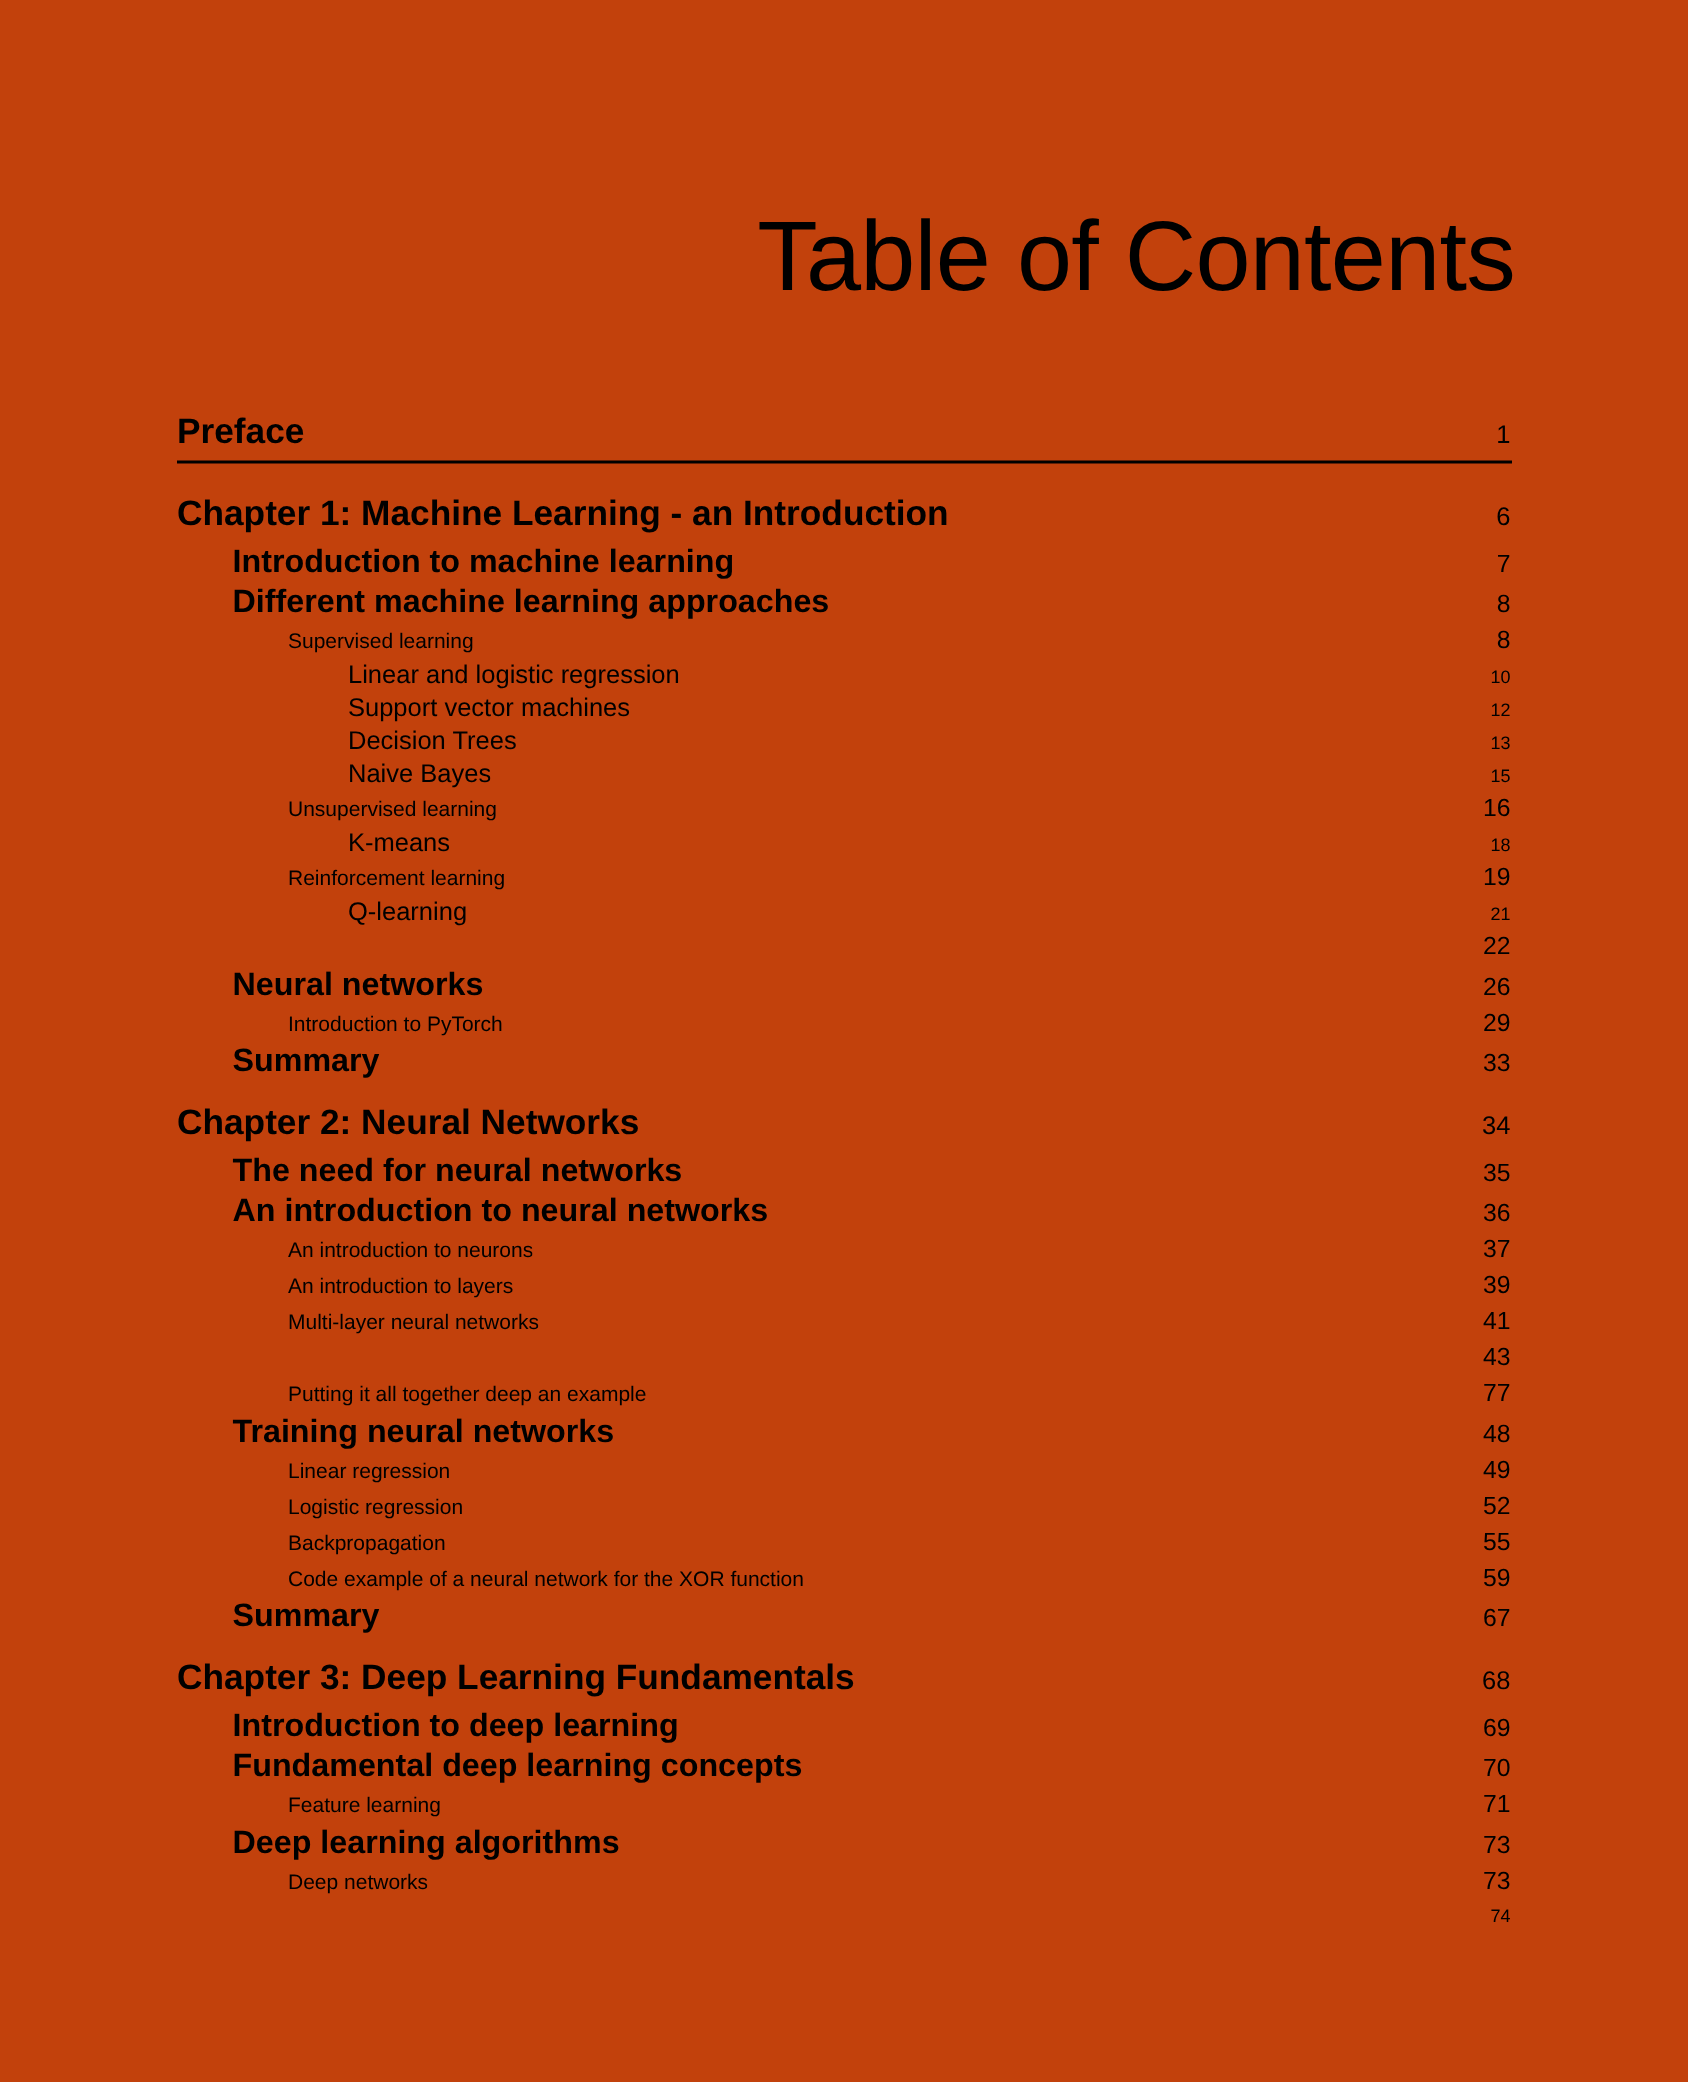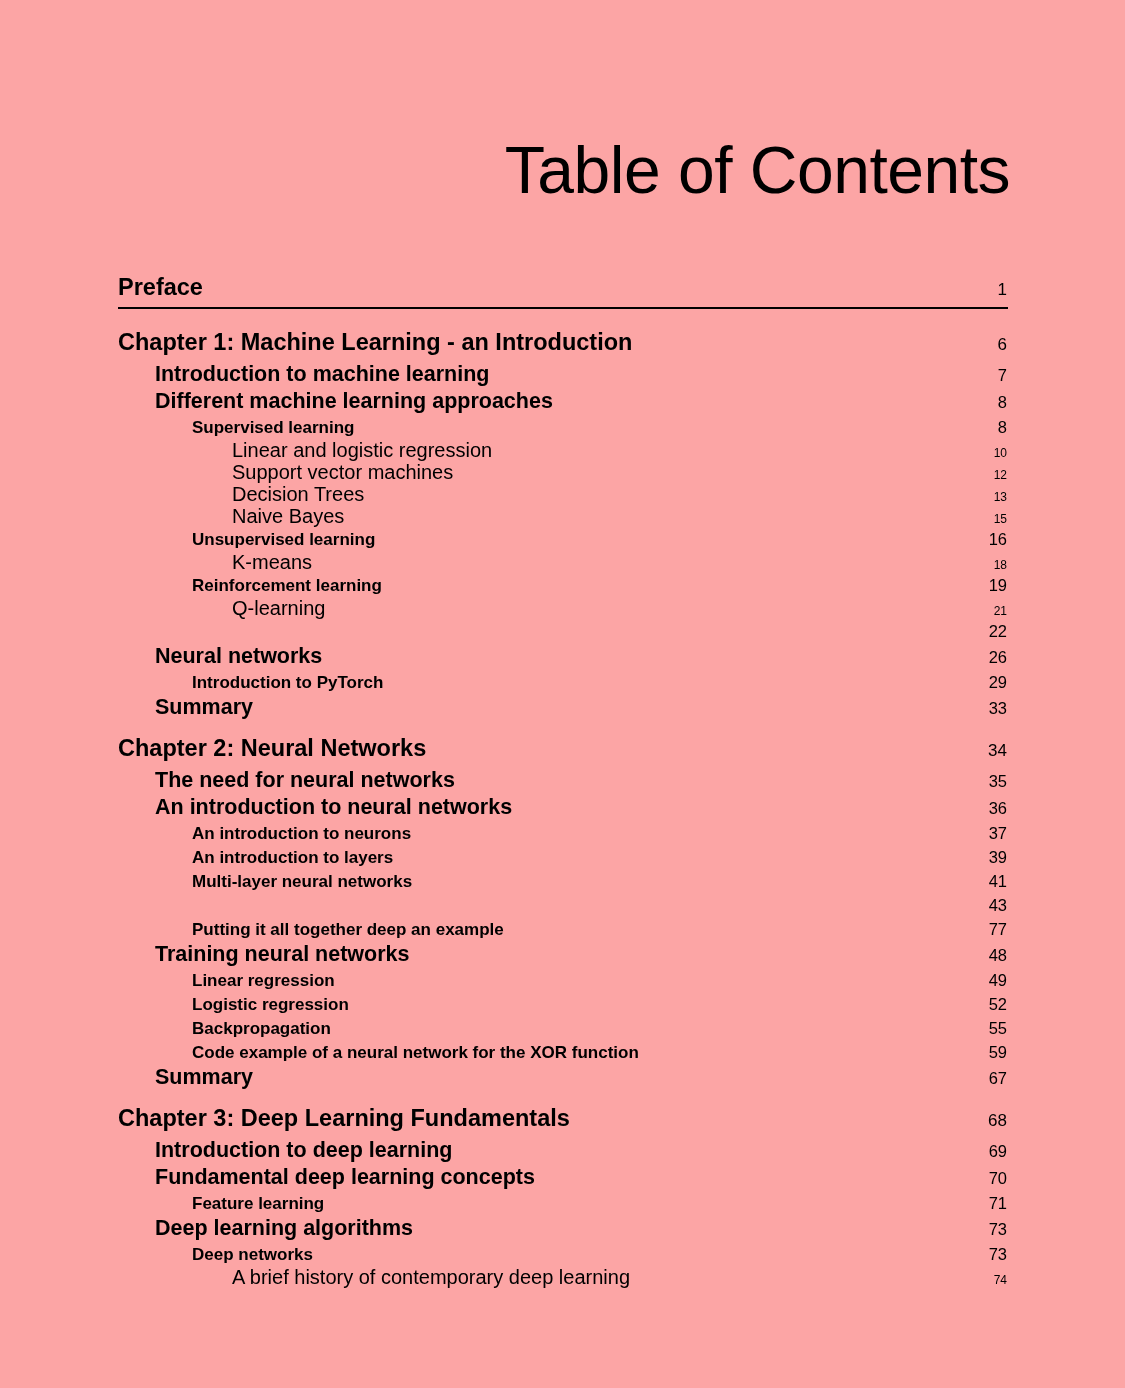--- a/index.html
+++ b/index.html
@@ -12,21 +12,21 @@
   body {
     font-family: "Liberation Sans", sans-serif;
     color: #000000;
     -webkit-font-smoothing: antialiased;
   }
 
   .page {
     position: relative;
     width: 1125px;
     height: 1388px;
-    background: #fca5a5;
+    background: #c2410c;
     box-sizing: border-box;
     overflow: hidden;
   }
 
   
   .toc-title {
     position: absolute;
     left: 0;
     right: 115px;
     top: 137px;
@@ -110,38 +110,38 @@
     line-height: 26px;
     padding-right: 1px;
   }
 
   
   .lvl-3 {
     padding-left: 74px;
     height: 24px;
   }
   .lvl-3 .entry-label {
-    font-weight: 700;
-    font-size: 17px;
+    font-weight: 400;
+    font-size: 14px;
     line-height: 24px;
   }
   .lvl-3 .entry-page {
     font-size: 16.5px;
     line-height: 24px;
     padding-right: 1px;
   }
 
   
   .lvl-4 {
     padding-left: 114px;
     height: 22px;
   }
   .lvl-4 .entry-label {
     font-weight: 400;
-    font-size: 20px;
+    font-size: 17px;
     line-height: 22px;
   }
   .lvl-4 .entry-page {
     font-size: 12px;
     line-height: 22px;
     padding-right: 1px;
   }
 
   
   .toc-rule {
@@ -347,19 +347,18 @@
         <span class="entry-label">Deep learning algorithms</span>
         <span class="entry-filler"></span>
         <span class="entry-page">73</span>
       </div>
       <div class="toc-entry lvl-3">
         <span class="entry-label">Deep networks</span>
         <span class="entry-filler"></span>
         <span class="entry-page">73</span>
       </div>
       <div class="toc-entry lvl-4">
-        <span class="entry-label">A brief history of contemporary deep learning</span>
         <span class="entry-filler"></span>
         <span class="entry-page">74</span>
       </div>
     </div>
 
 </div>
 
 </body></html>

